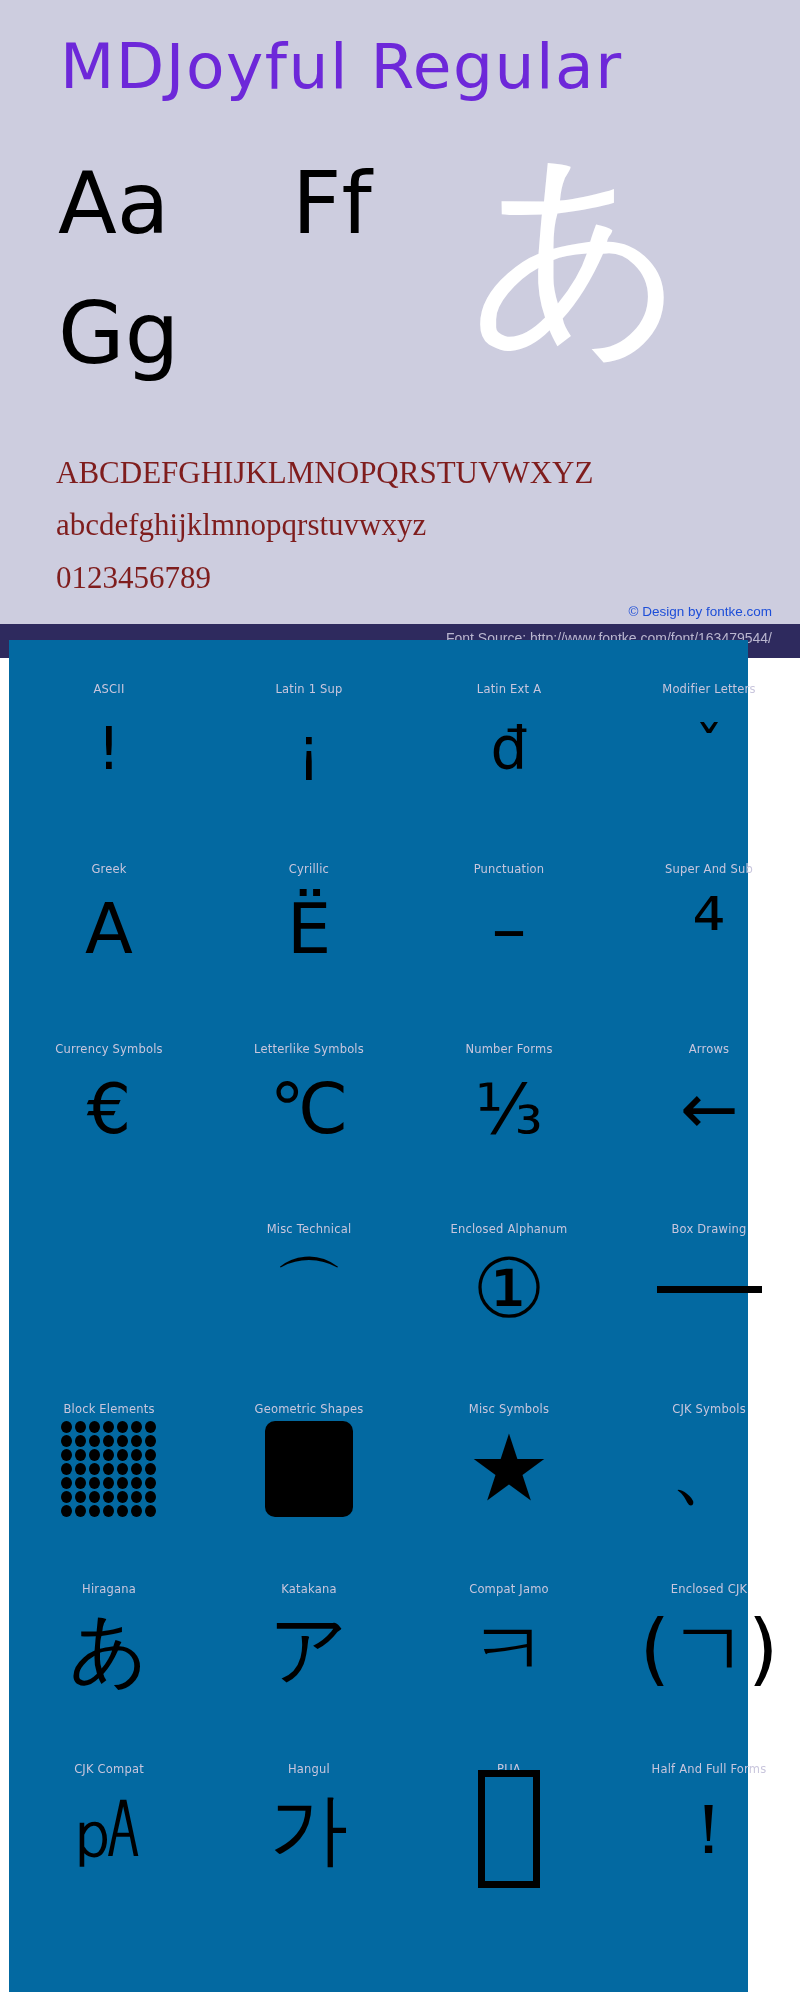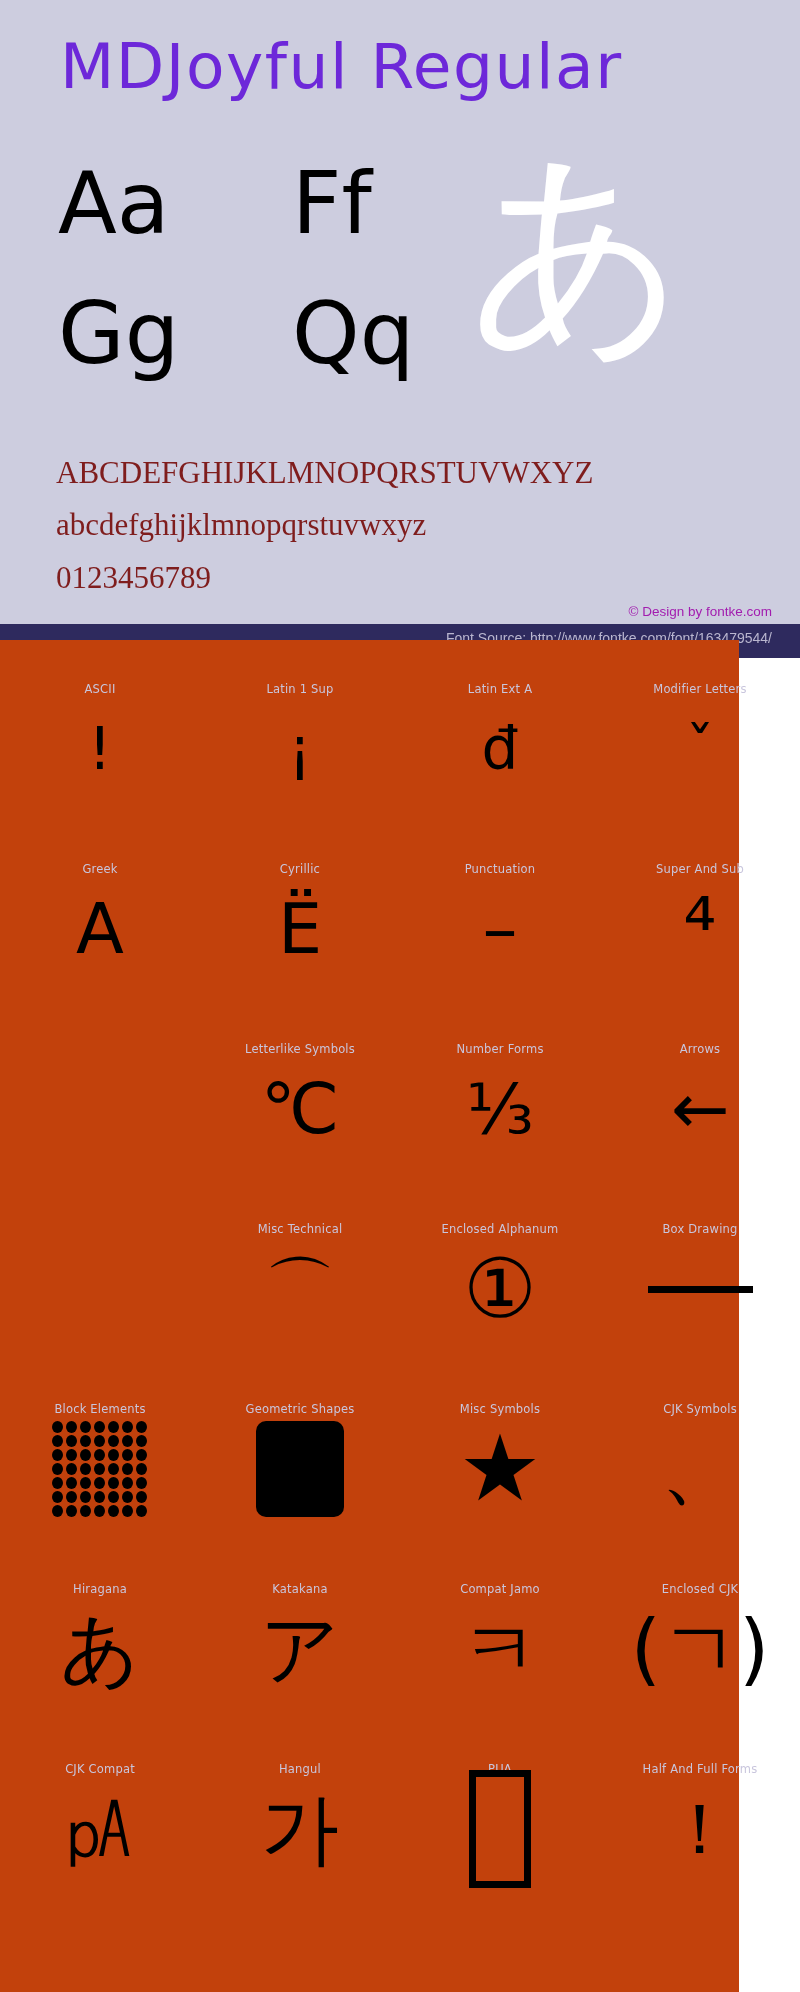--- a/index.html
+++ b/index.html
@@ -92,21 +92,21 @@
   #digits-line {
     top: 560px;
     font-size: 31px;
   }
 
   #copyright {
     position: absolute;
     right: 28px;
     top: 604px;
     font-size: 13.5px;
-    color: #a21caf;
+    color: #1d4ed8;
     white-space: nowrap;
   }
 
   
   #source-bar {
     position: absolute;
     left: 0;
     top: 624px;
     width: 800px;
     height: 34px;
@@ -117,25 +117,25 @@
     right: 28px;
     top: 6px;
     font-size: 14px;
     color: #b9b6cf;
     white-space: nowrap;
   }
 
   
   #glyph-grid {
     position: absolute;
-    left: 0;
+    left: 9px;
     top: 640px;
     width: 739px;
     height: 1352px;
-    background: #c2410c;
+    background: #0369a1;
   }
 
   .grid-row {
     position: relative;
     width: 800px;
     height: 180px;
   }
   .grid-row.last { height: 196px; }
 
   .grid-cell {
@@ -226,21 +226,20 @@
 <div id="page">
 
   <div id="top-panel">
 
     <div id="font-title">MDJoyful Regular</div>
 
     <div id="waterfall">
       <div class="big-pair r1c1">Aa</div>
       <div class="big-pair r1c2">Ff</div>
       <div class="big-pair r2c1">Gg</div>
-      <div class="big-pair r2c2">Qq</div>
     </div>
 
     <div id="big-cjk">あ</div>
 
     <div class="charset-line" id="upper-line">ABCDEFGHIJKLMNOPQRSTUVWXYZ</div>
     <div class="charset-line" id="lower-line">abcdefghijklmnopqrstuvwxyz</div>
     <div class="charset-line" id="digits-line">0123456789</div>
 
     <div id="copyright">© Design by fontke.com</div>
   </div>
@@ -283,20 +282,24 @@
         <div class="cell-label">Punctuation</div>
         <div class="cell-glyph">–</div>
       </div>
       <div class="grid-cell c3">
         <div class="cell-label">Super And Sub</div>
         <div class="cell-glyph large">⁴</div>
       </div>
     </div>
 
     <div class="grid-row">
+      <div class="grid-cell c0">
+        <div class="cell-label">Currency Symbols</div>
+        <div class="cell-glyph">€</div>
+      </div>
       <div class="grid-cell c1">
         <div class="cell-label">Letterlike Symbols</div>
         <div class="cell-glyph">℃</div>
       </div>
       <div class="grid-cell c2">
         <div class="cell-label">Number Forms</div>
         <div class="cell-glyph">⅓</div>
       </div>
       <div class="grid-cell c3">
         <div class="cell-label">Arrows</div>

